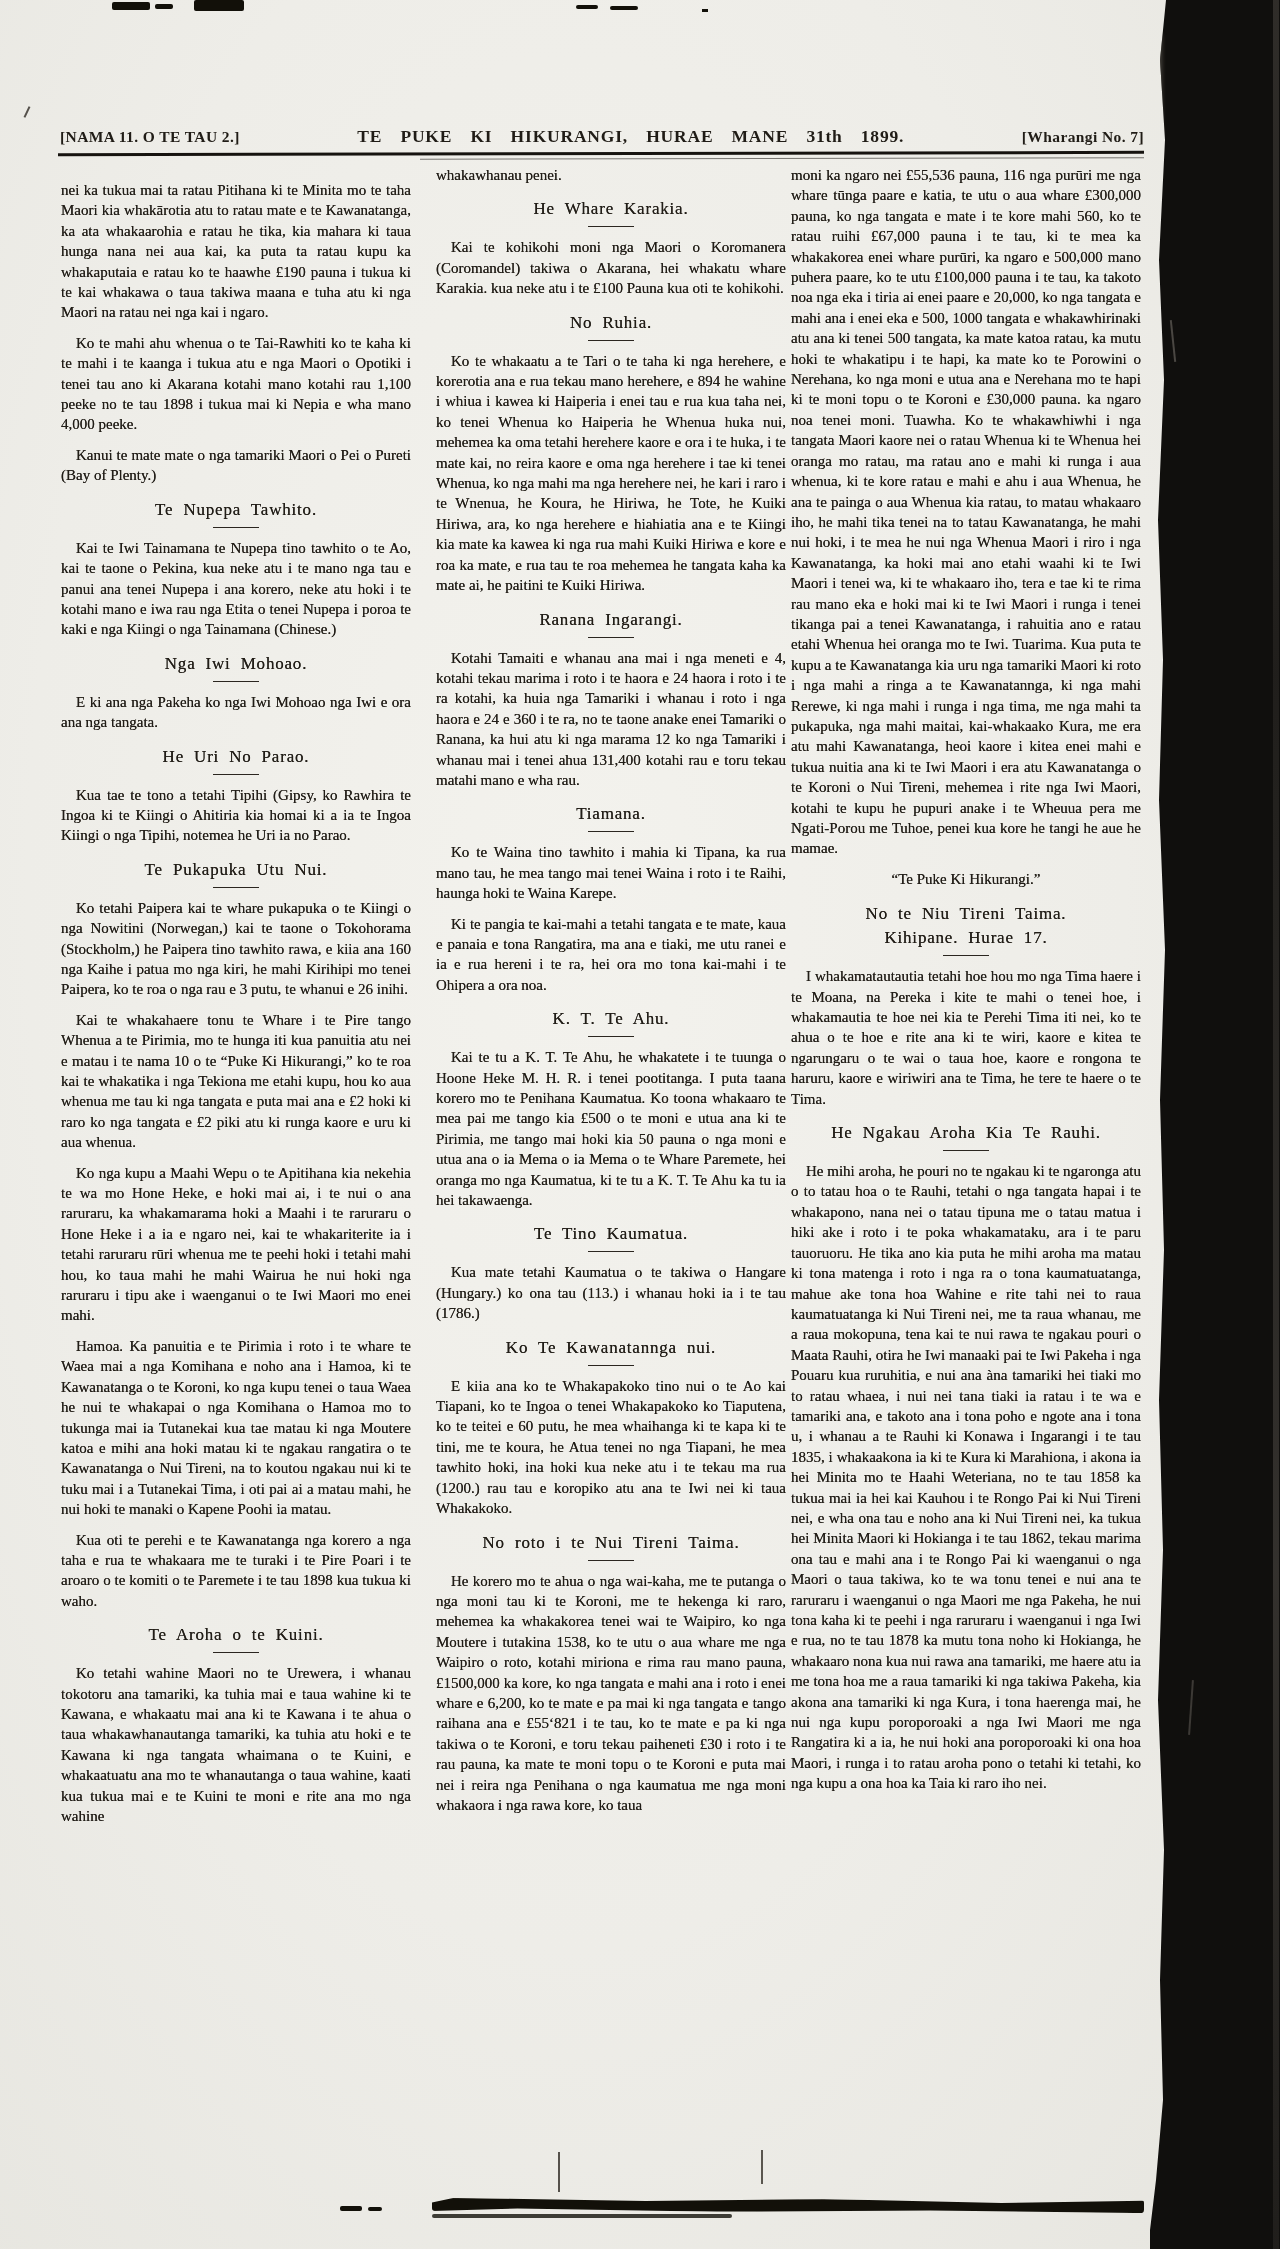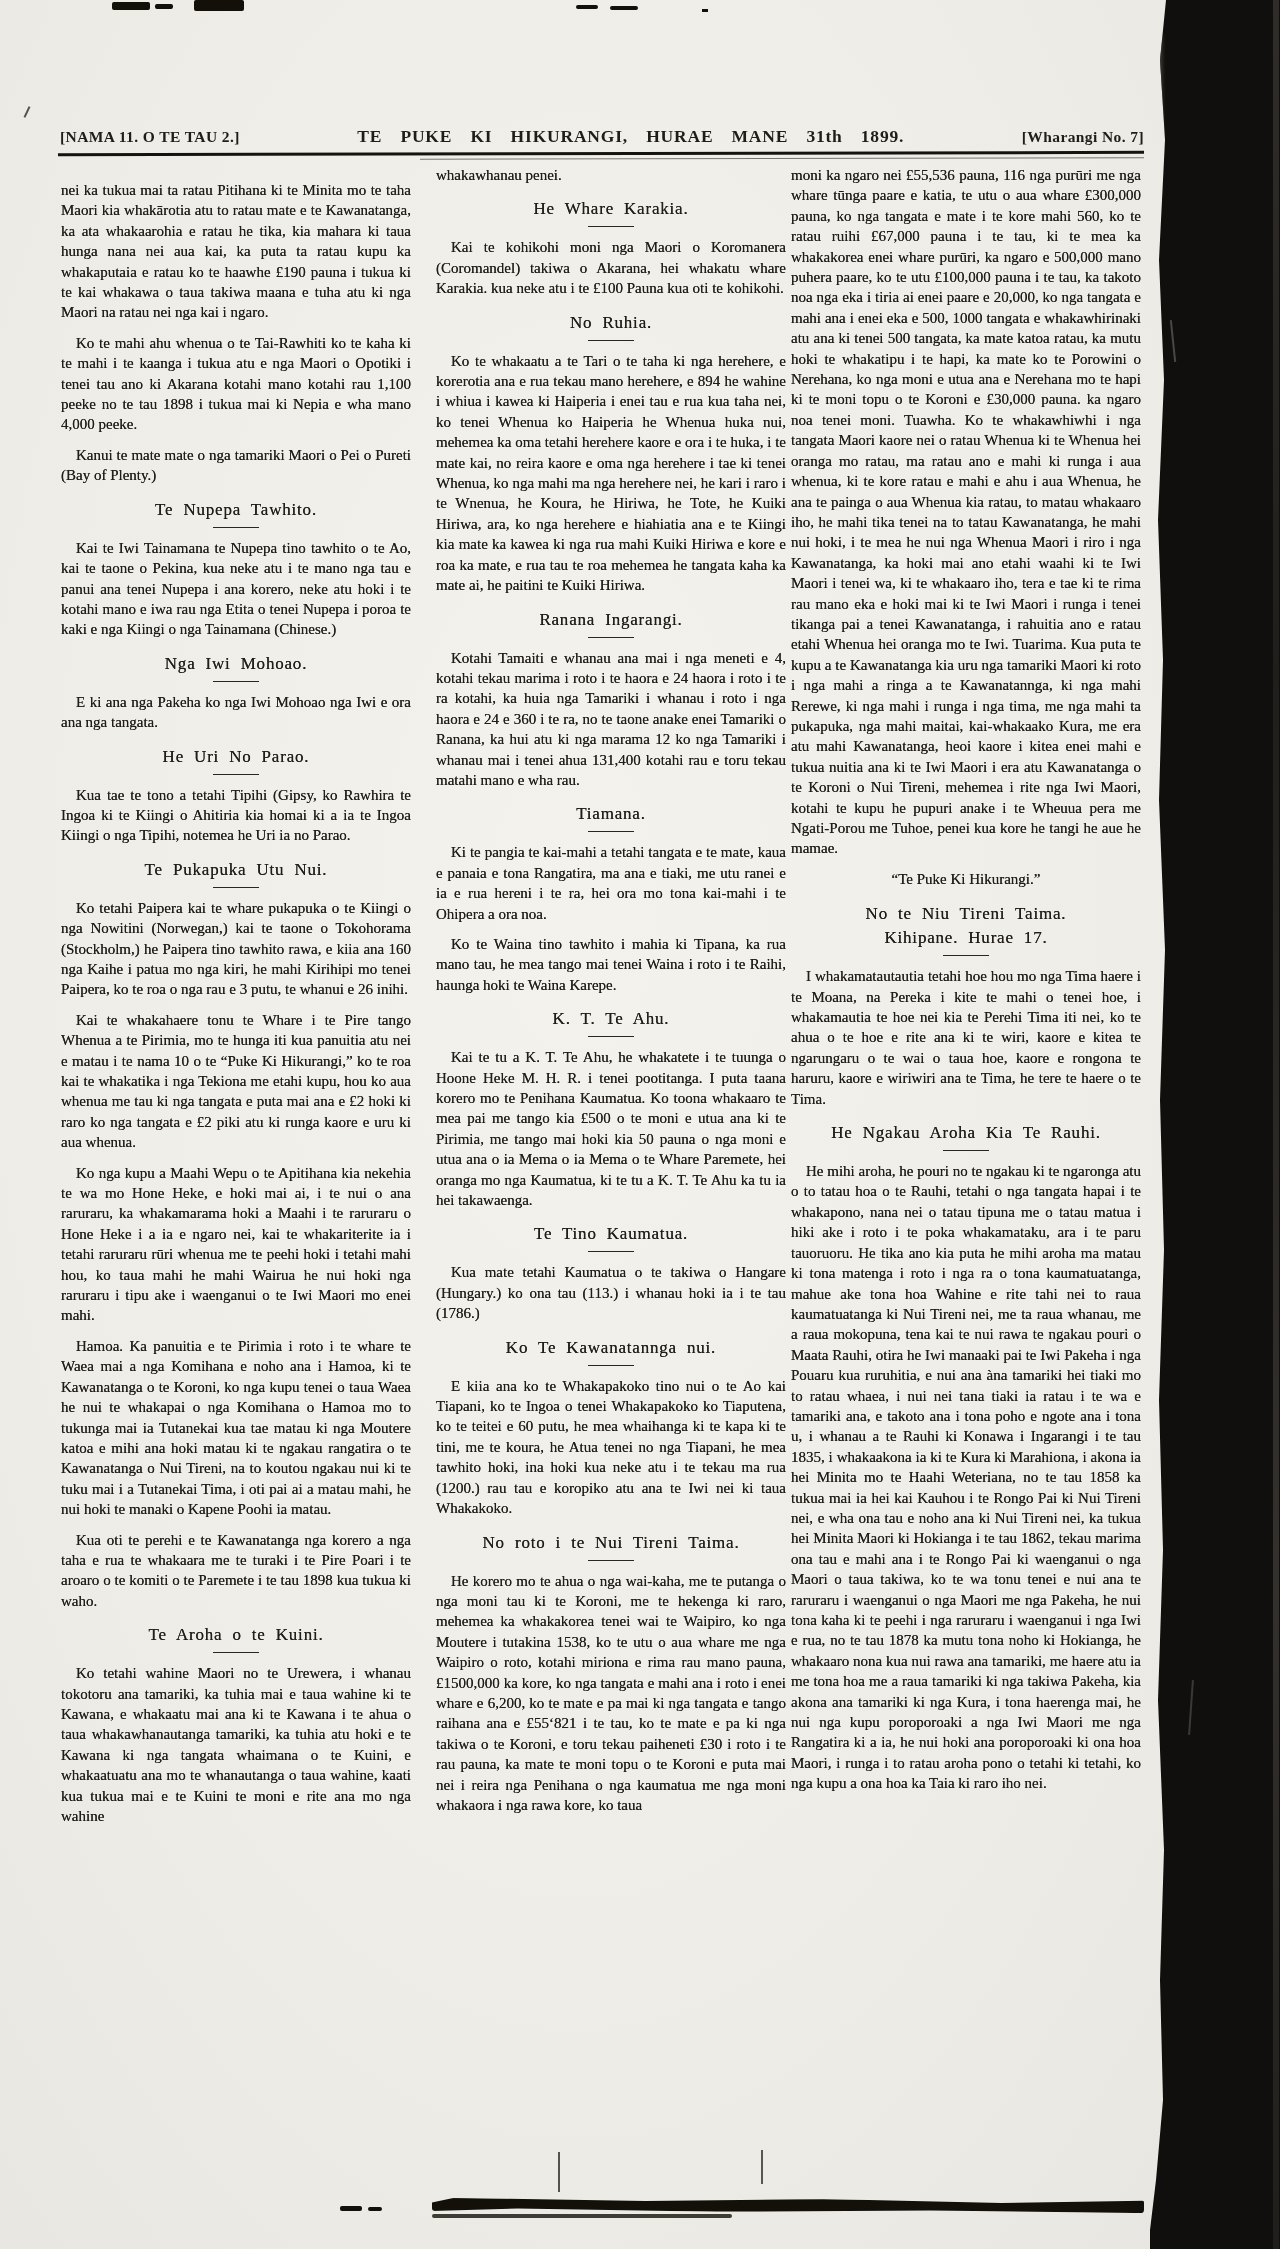--- a/index.html
+++ b/index.html
@@ -112,22 +112,22 @@
     <div class="hrule"></div>
     <p class="paragraph">Kai te kohikohi moni nga Maori o Koromanera (Coromandel) takiwa o Akarana, hei whakatu whare Karakia. kua neke atu i te £100 Pauna kua oti te kohikohi.</p>
     <h2 class="heading">No Ruhia.</h2>
     <div class="hrule"></div>
     <p class="paragraph">Ko te whakaatu a te Tari o te taha ki nga herehere, e korerotia ana e rua tekau mano herehere, e 894 he wahine i whiua i kawea ki Haiperia i enei tau e rua kua taha nei, ko tenei Whenua ko Haiperia he Whenua huka nui, mehemea ka oma tetahi herehere kaore e ora i te huka, i te mate kai, no reira kaore e oma nga herehere i tae ki tenei Whenua, ko nga mahi ma nga herehere nei, he kari i raro i te Wnenua, he Koura, he Hiriwa, he Tote, he Kuiki Hiriwa, ara, ko nga herehere e hiahiatia ana e te Kiingi kia mate ka kawea ki nga rua mahi Kuiki Hiriwa e kore e roa ka mate, e rua tau te roa mehemea he tangata kaha ka mate ai, he paitini te Kuiki Hiriwa.</p>
     <h2 class="heading">Ranana Ingarangi.</h2>
     <div class="hrule"></div>
     <p class="paragraph">Kotahi Tamaiti e whanau ana mai i nga meneti e 4, kotahi tekau marima i roto i te haora e 24 haora i roto i te ra kotahi, ka huia nga Tamariki i whanau i roto i nga haora e 24 e 360 i te ra, no te taone anake enei Tamariki o Ranana, ka hui atu ki nga marama 12 ko nga Tamariki i whanau mai i tenei ahua 131,400 kotahi rau e toru tekau matahi mano e wha rau.</p>
     <h2 class="heading">Tiamana.</h2>
     <div class="hrule"></div>
+    <p class="paragraph">Ko te Waina tino tawhito i mahia ki Tipana, ka rua mano tau, he mea tango mai tenei Waina i roto i te Raihi, haunga hoki te Waina Karepe.</p>
     <p class="paragraph">Ki te pangia te kai-mahi a tetahi tangata e te mate, kaua e panaia e tona Rangatira, ma ana e tiaki, me utu ranei e ia e rua hereni i te ra, hei ora mo tona kai-mahi i te Ohipera a ora noa.</p>
-    <p class="paragraph">Ko te Waina tino tawhito i mahia ki Tipana, ka rua mano tau, he mea tango mai tenei Waina i roto i te Raihi, haunga hoki te Waina Karepe.</p>
     <h2 class="heading">K. T. Te Ahu.</h2>
     <div class="hrule"></div>
     <p class="paragraph">Kai te tu a K. T. Te Ahu, he whakatete i te tuunga o Hoone Heke M. H. R. i tenei pootitanga. I puta taana korero mo te Penihana Kaumatua. Ko toona whakaaro te mea pai me tango kia £500 o te moni e utua ana ki te Pirimia, me tango mai hoki kia 50 pauna o nga moni e utua ana o ia Mema o ia Mema o te Whare Paremete, hei oranga mo nga Kaumatua, ki te tu a K. T. Te Ahu ka tu ia hei takawaenga.</p>
     <h2 class="heading">Te Tino Kaumatua.</h2>
     <div class="hrule"></div>
     <p class="paragraph">Kua mate tetahi Kaumatua o te takiwa o Hangare (Hungary.) ko ona tau (113.) i whanau hoki ia i te tau (1786.)</p>
     <h2 class="heading">Ko Te Kawanatannga nui.</h2>
     <div class="hrule"></div>
     <p class="paragraph">E kiia ana ko te Whakapakoko tino nui o te Ao kai Tiapani, ko te Ingoa o tenei Whakapakoko ko Tiaputena, ko te teitei e 60 putu, he mea whaihanga ki te kapa ki te tini, me te koura, he Atua tenei no nga Tiapani, he mea tawhito hoki, ina hoki kua neke atu i te tekau ma rua (1200.) rau tau e koropiko atu ana te Iwi nei ki taua Whakakoko.</p>
     <h2 class="heading">No roto i te Nui Tireni Taima.</h2>

